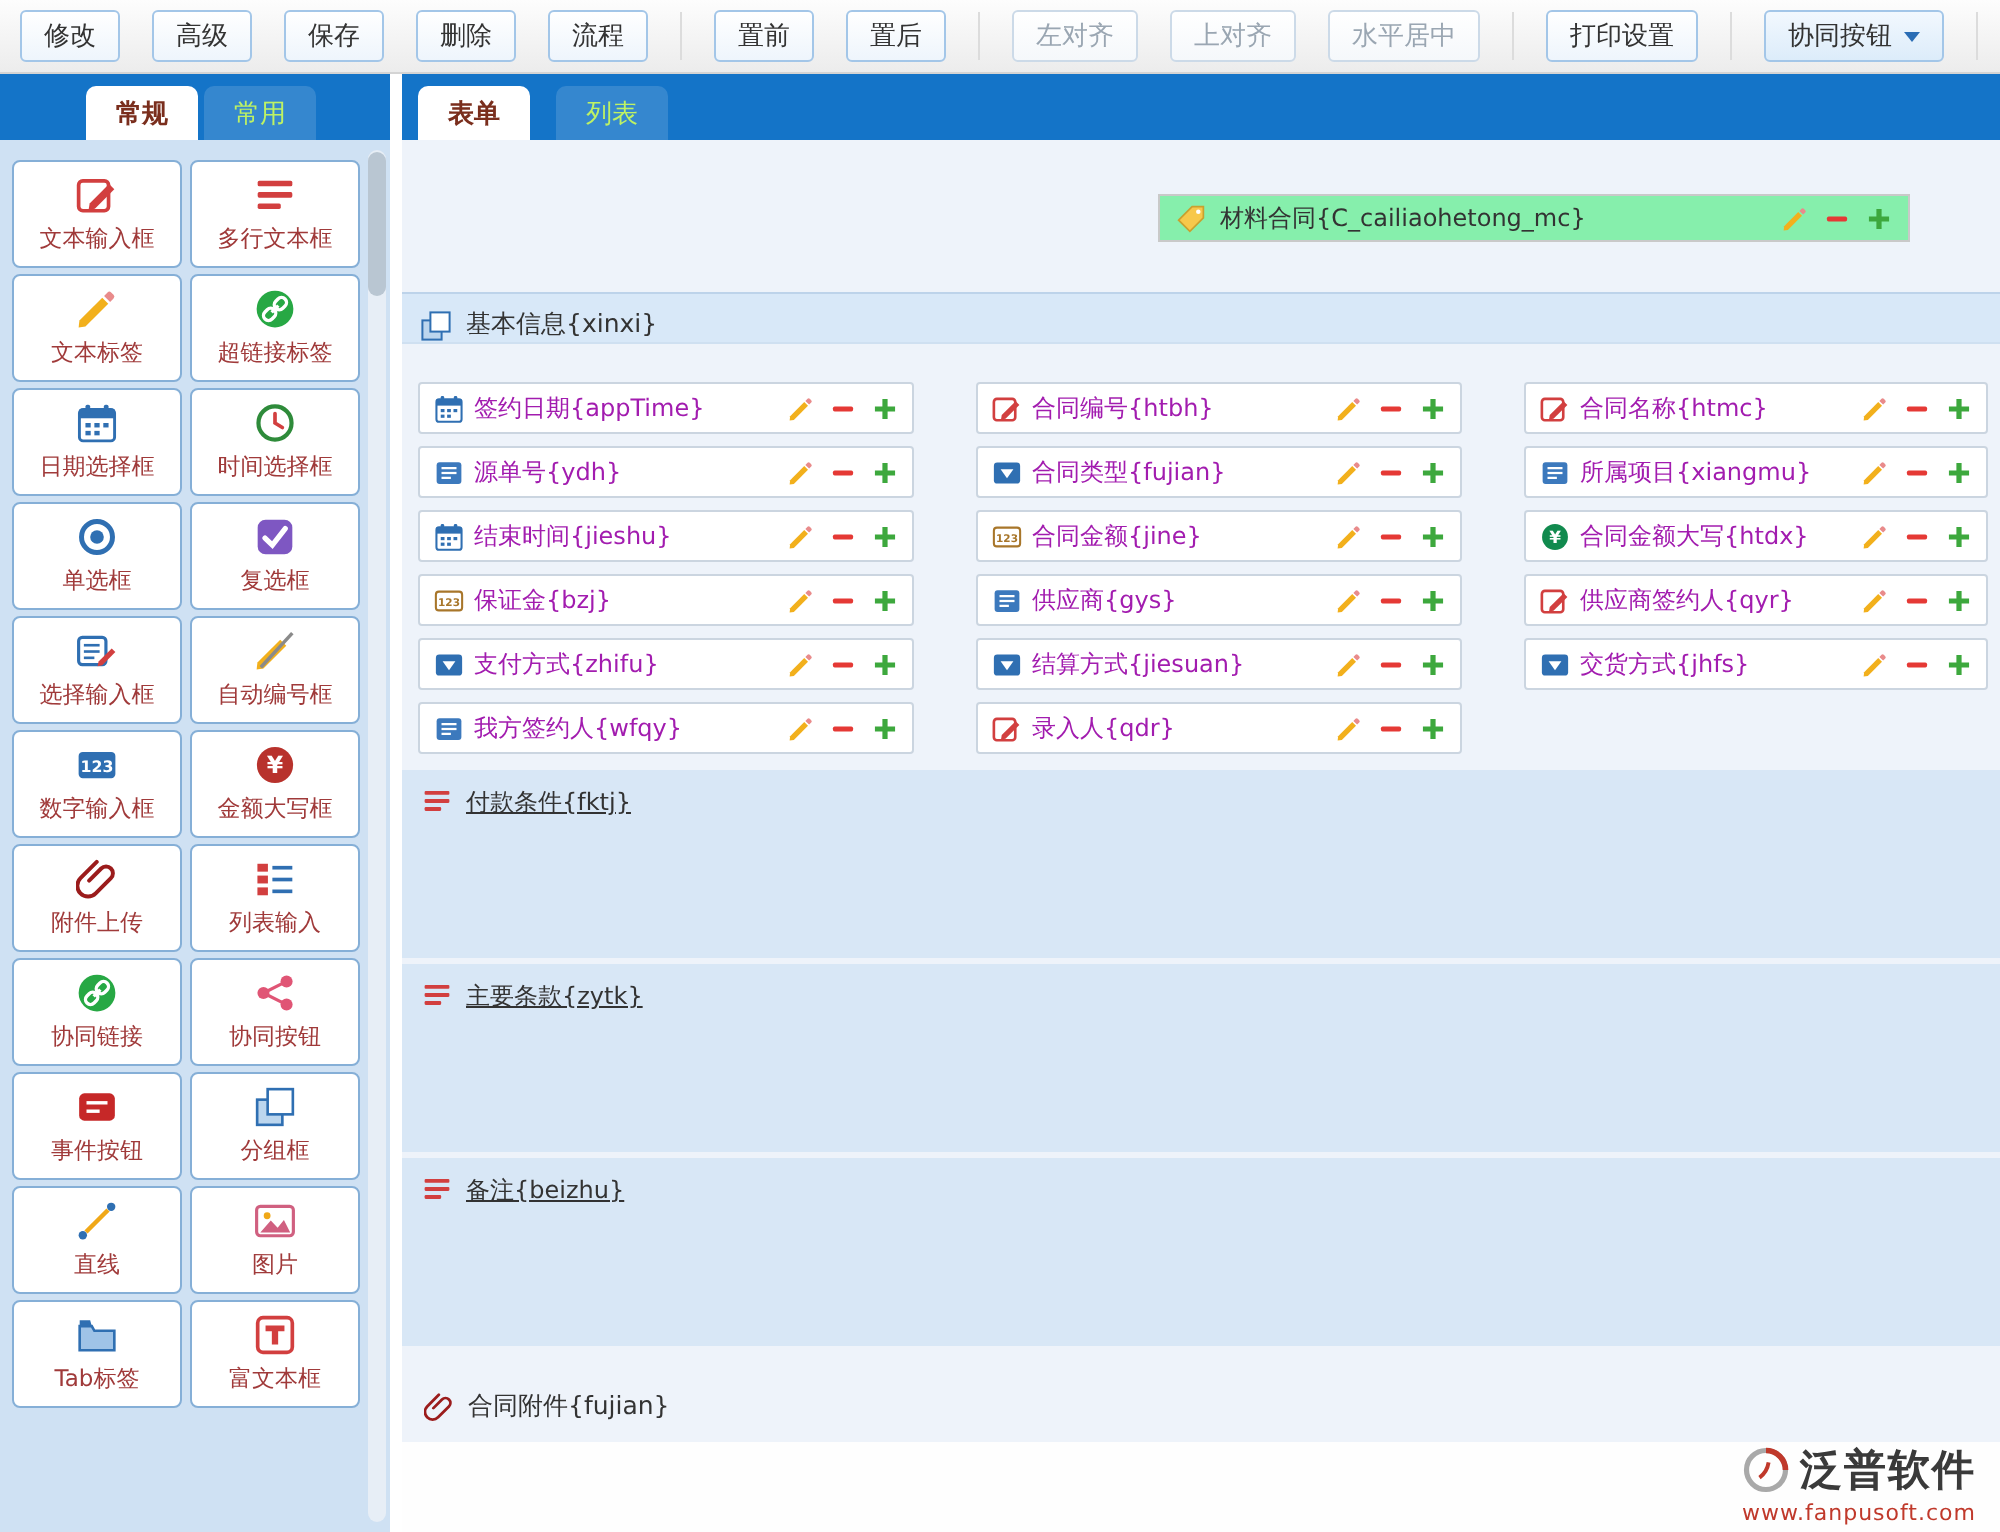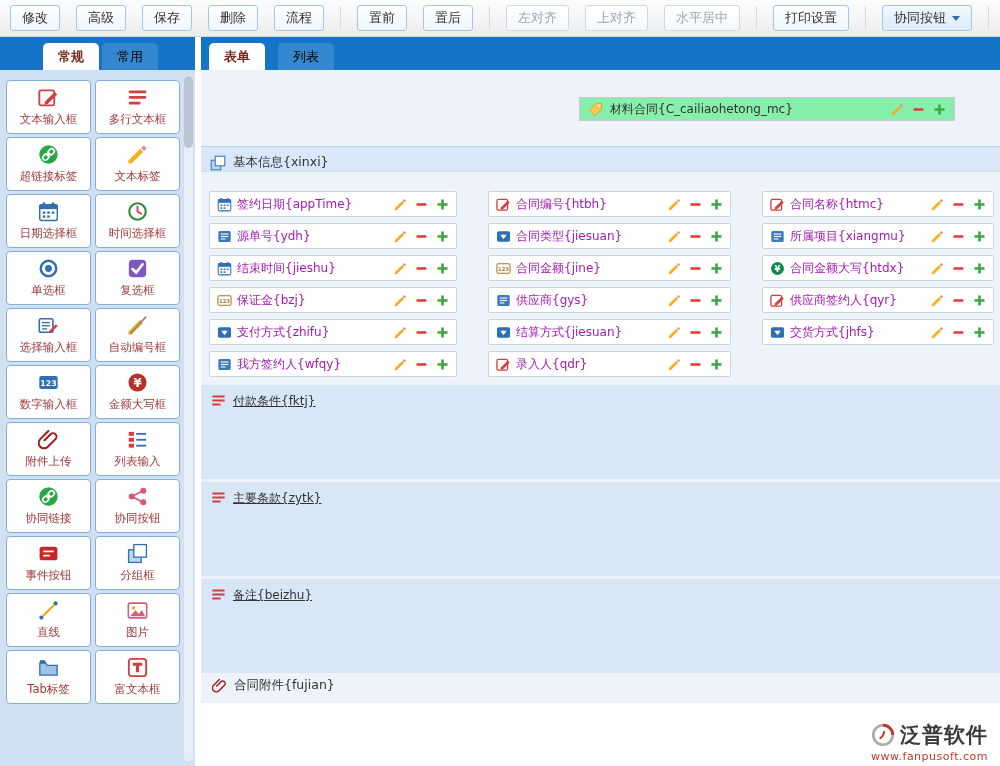--- a/index.html
+++ b/index.html
@@ -22,21 +22,21 @@
 
   
   .tabrow { height:33px; flex:none; display:flex; }
   .side-tabs { width:195px; flex:none; background:#1474c8; display:flex; align-items:flex-end;
     padding-left:6px; gap:3px;justify-content:center; }
   .tab-gap { width:6px; flex:none; background:#fff; }
   .main-tabs { flex:1; background:#1474c8; display:flex; align-items:flex-end; padding-left:8px; gap:13px; }
   .tab { height:27px; padding:0 15px; display:flex; align-items:center; font-size:13px;
     border-radius:5px 5px 0 0; cursor:pointer; white-space:nowrap; }
   .tab.active { background:#fff; color:#7a2e1d; font-weight:bold; }
-  .tab.inactive { background:rgba(255,255,255,.14); color:#000000; }
+  .tab.inactive { background:rgba(255,255,255,.14); color:#bef264; }
 
   
   .content { flex:1; display:flex; min-height:0; }
 
   
   .sidebar { width:195px; flex:none; background:#cfe1f3; position:relative;
     padding:10px 0 0 6px; overflow:hidden; }
   .controls { display:grid; grid-template-columns:85px 85px; gap:3px 4px; }
   .ctrl { height:54px; background:#fff; border:1px solid #85afd7; border-radius:4px;
     display:flex; flex-direction:column; align-items:center; justify-content:center; gap:4px; cursor:pointer; }
@@ -67,21 +67,21 @@
   .field { height:26px; background:#fff; border:1px solid #cbd5e0; border-radius:2px;
     display:flex; align-items:center; gap:5px; padding:0 7px; cursor:move; }
   .fi { width:15px; height:15px; flex:none; }
   .flabel { font-size:12px; color:#a21caf; white-space:nowrap; overflow:hidden; }
 
   .tarea { flex:none; height:94px; background:#d8e7f6; padding:8px 10px;
     display:flex; align-items:flex-start; gap:7px; margin-top:0; cursor:move; }
   .tarea + .tarea { margin-top:3px; }
   .tlabel { font-size:12px; color:#333;text-decoration:underline; }
 
-  .attach-row { flex:none; margin-top:4px; padding-left:11px; display:flex;
+  .attach-row { flex:none; margin-top:22px; padding-left:11px; display:flex;
     align-items:center; gap:7px; font-size:12.5px; color:#333; cursor:move; }
 
   .footer { flex:1; margin-top:9px; background:#fefefe; position:relative; }
   .watermark { position:absolute; right:12px; bottom:3px; text-align:right; }
   .wm-top { display:flex; align-items:center; justify-content:flex-start; gap:4px; }
   .wm-brand { font-size:21px; font-weight:bold; color:#3a3a3a; letter-spacing:1px; }
   .wm-url { font-size:11px; color:#c0392b; letter-spacing:.5px; margin-top:1px; }
 </style>
 </head>
 <body>
@@ -297,29 +297,29 @@
             <span class="clabel">文本输入框</span>
           </div>
         <div class="ctrl">
             <svg class="cicon">
               <use href="#i-lines"></use>
             </svg>
             <span class="clabel">多行文本框</span>
           </div>
         <div class="ctrl">
             <svg class="cicon">
+              <use href="#i-pencil"></use>
+            </svg>
+            <span class="clabel">文本标签</span>
+          </div>
+        <div class="ctrl">
+            <svg class="cicon">
               <use href="#i-link"></use>
             </svg>
             <span class="clabel">超链接标签</span>
-          </div>
-        <div class="ctrl">
-            <svg class="cicon">
-              <use href="#i-pencil"></use>
-            </svg>
-            <span class="clabel">文本标签</span>
           </div>
         <div class="ctrl">
             <svg class="cicon">
               <use href="#i-cal"></use>
             </svg>
             <span class="clabel">日期选择框</span>
           </div>
         <div class="ctrl">
             <svg class="cicon">
               <use href="#i-clock"></use>
@@ -527,21 +527,21 @@
               </svg>
               <svg class="act">
                 <use href="#i-plus"></use>
               </svg>
             </span>
           </div>
         <div class="field">
             <svg class="fi">
               <use href="#i-drop"></use>
             </svg>
-            <span class="flabel">合同类型{jiesuan}</span>
+            <span class="flabel">合同类型{fujian}</span>
             <span class="acts">
               <svg class="act">
                 <use href="#i-pencil"></use>
               </svg>
               <svg class="act">
                 <use href="#i-minus"></use>
               </svg>
               <svg class="act">
                 <use href="#i-plus"></use>
               </svg>

